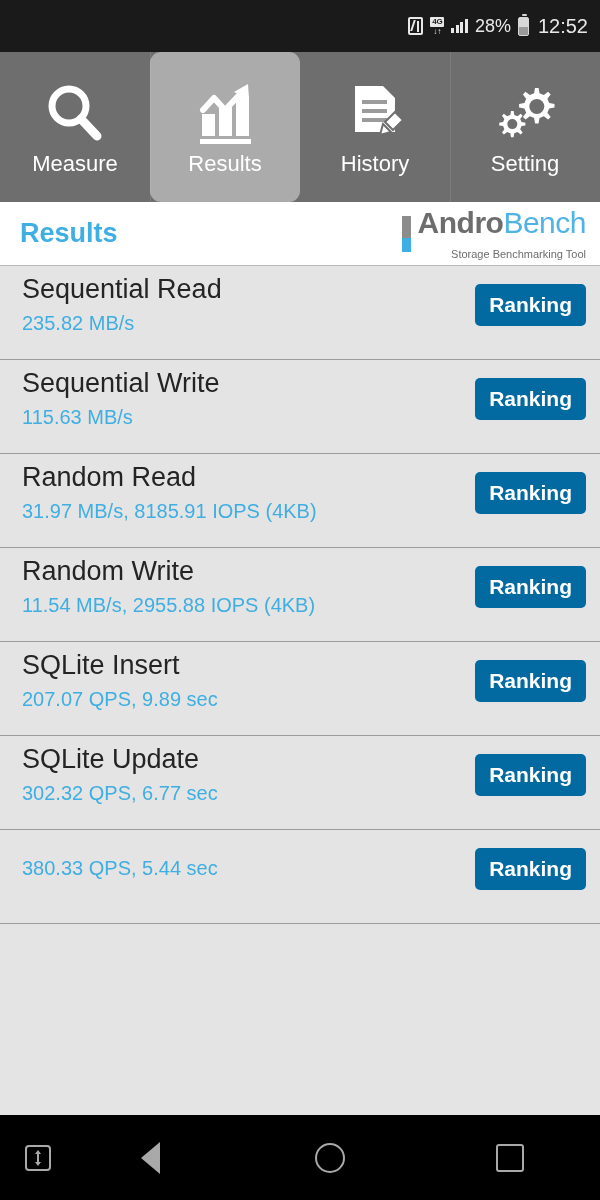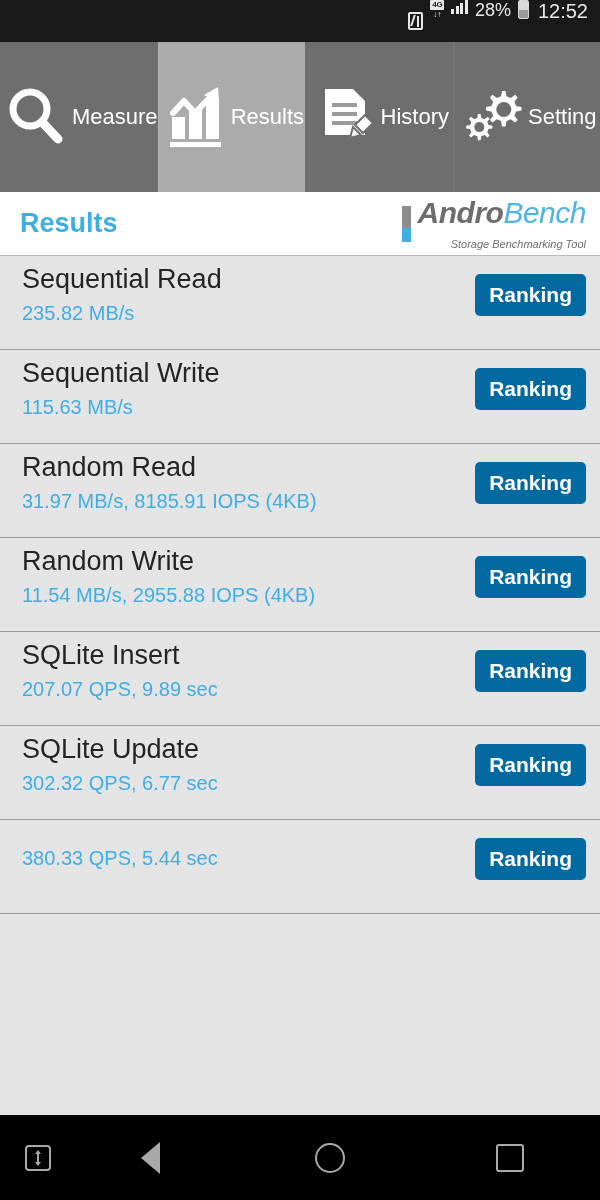--- a/index.html
+++ b/index.html
@@ -6,21 +6,21 @@
   html, body {
     width:600px; height:1200px;
     background:#000;
     font-family:"Liberation Sans", sans-serif;
     overflow:hidden;
   }
   #screen { position:relative; width:600px; height:1200px; background:#E4E4E4; }
 
   
   .statusbar {
-    height:42px; background:#1A1A1A; display:flex; 
+    height:52px; background:#1A1A1A; display:flex; align-items:center;
     justify-content:flex-end; padding-right:12px; gap:7px;
   }
   .sb-icon { display:flex; align-items:center; }
   .nfc-ico { width:15px; height:18px; border:2px solid #E8E8E8; border-radius:2px;
              position:relative; }
   .nfc-ico::after {
     content:""; position:absolute; left:2px; top:1px; width:7px; height:11px;
     border-left:2px solid #E8E8E8; border-right:0;
     transform:skewX(-18deg);
   }
@@ -40,43 +40,43 @@
   .batt {
     width:11px; height:19px; border:1.5px solid #D8D8D8; border-radius:2px;
     position:relative; background:linear-gradient(to top,#9a9a9a 0 45%,#D8D8D8 45% 100%);
   }
   .batt::before{ content:""; position:absolute; top:-4px; left:3px; width:5px; height:2.5px;
                  background:#D8D8D8; border-radius:1px; }
   .clock { color:#E8E8E8; font-size:20px; margin-left:2px; }
 
   
   .tabbar { display:flex; height:150px; background:#6E6E6E; }
-  .tab { flex:1; display:flex; flex-direction:row; align-items:center;
-         justify-content:center; gap:0; position:relative; cursor:pointer; }
+  .tab { flex:1; display:flex; flex-direction:column; align-items:center;
+         justify-content:center; gap:0; position:relative; cursor:pointer;border-radius:11px; }
   .tab + .tab::before {
     content:""; position:absolute; left:0; top:0; bottom:0; width:1px;
     background:rgba(255,255,255,0.10);
   }
   .tab.selected { background:#ABABAB; }
   .tab.selected + .tab::before { background:transparent; }
   .tab-ico { height:74px; display:flex; align-items:center; justify-content:center; }
   .tab-label { color:#FFFFFF; font-size:22px; }
 
   
   .header {
     height:64px; background:#FFFFFF; border-bottom:1px solid #B9B9B9;
     display:flex; align-items:center; justify-content:space-between;
     padding:0 14px 0 20px;
   }
   .page-title { color:#3FAEE2; font-size:27px; font-weight:bold; }
   .logo { display:flex; align-items:center; gap:7px; }
   .logo-mark { width:9px; height:36px; display:flex; flex-direction:column; }
   .logo-mark span:first-child { flex:0 0 62%; background:#8C8C8C; }
   .logo-mark span:last-child  { flex:1; background:#3FAEE2; }
-  .logo-text { display:flex; flex-direction:column; align-items:flex-end; line-height:1;font-style:italic; }
+  .logo-text { display:flex; flex-direction:column; align-items:flex-end; line-height:1; }
   .logo-top { font-size:30px; font-weight:bold; letter-spacing:-0.5px; }
   .logo-andro { color:#6D6D6D; }
   .logo-bench { color:#4FB3E5; font-weight:normal; }
   .logo-sub { font-size:11px; color:#6D6D6D; margin-top:11px; }
 
   
   .list { background:#E4E4E4; }
   .row {
     height:94px; display:flex; align-items:center; justify-content:space-between;
     padding:0 14px 16px 22px; border-bottom:1px solid #9C9C9C;

